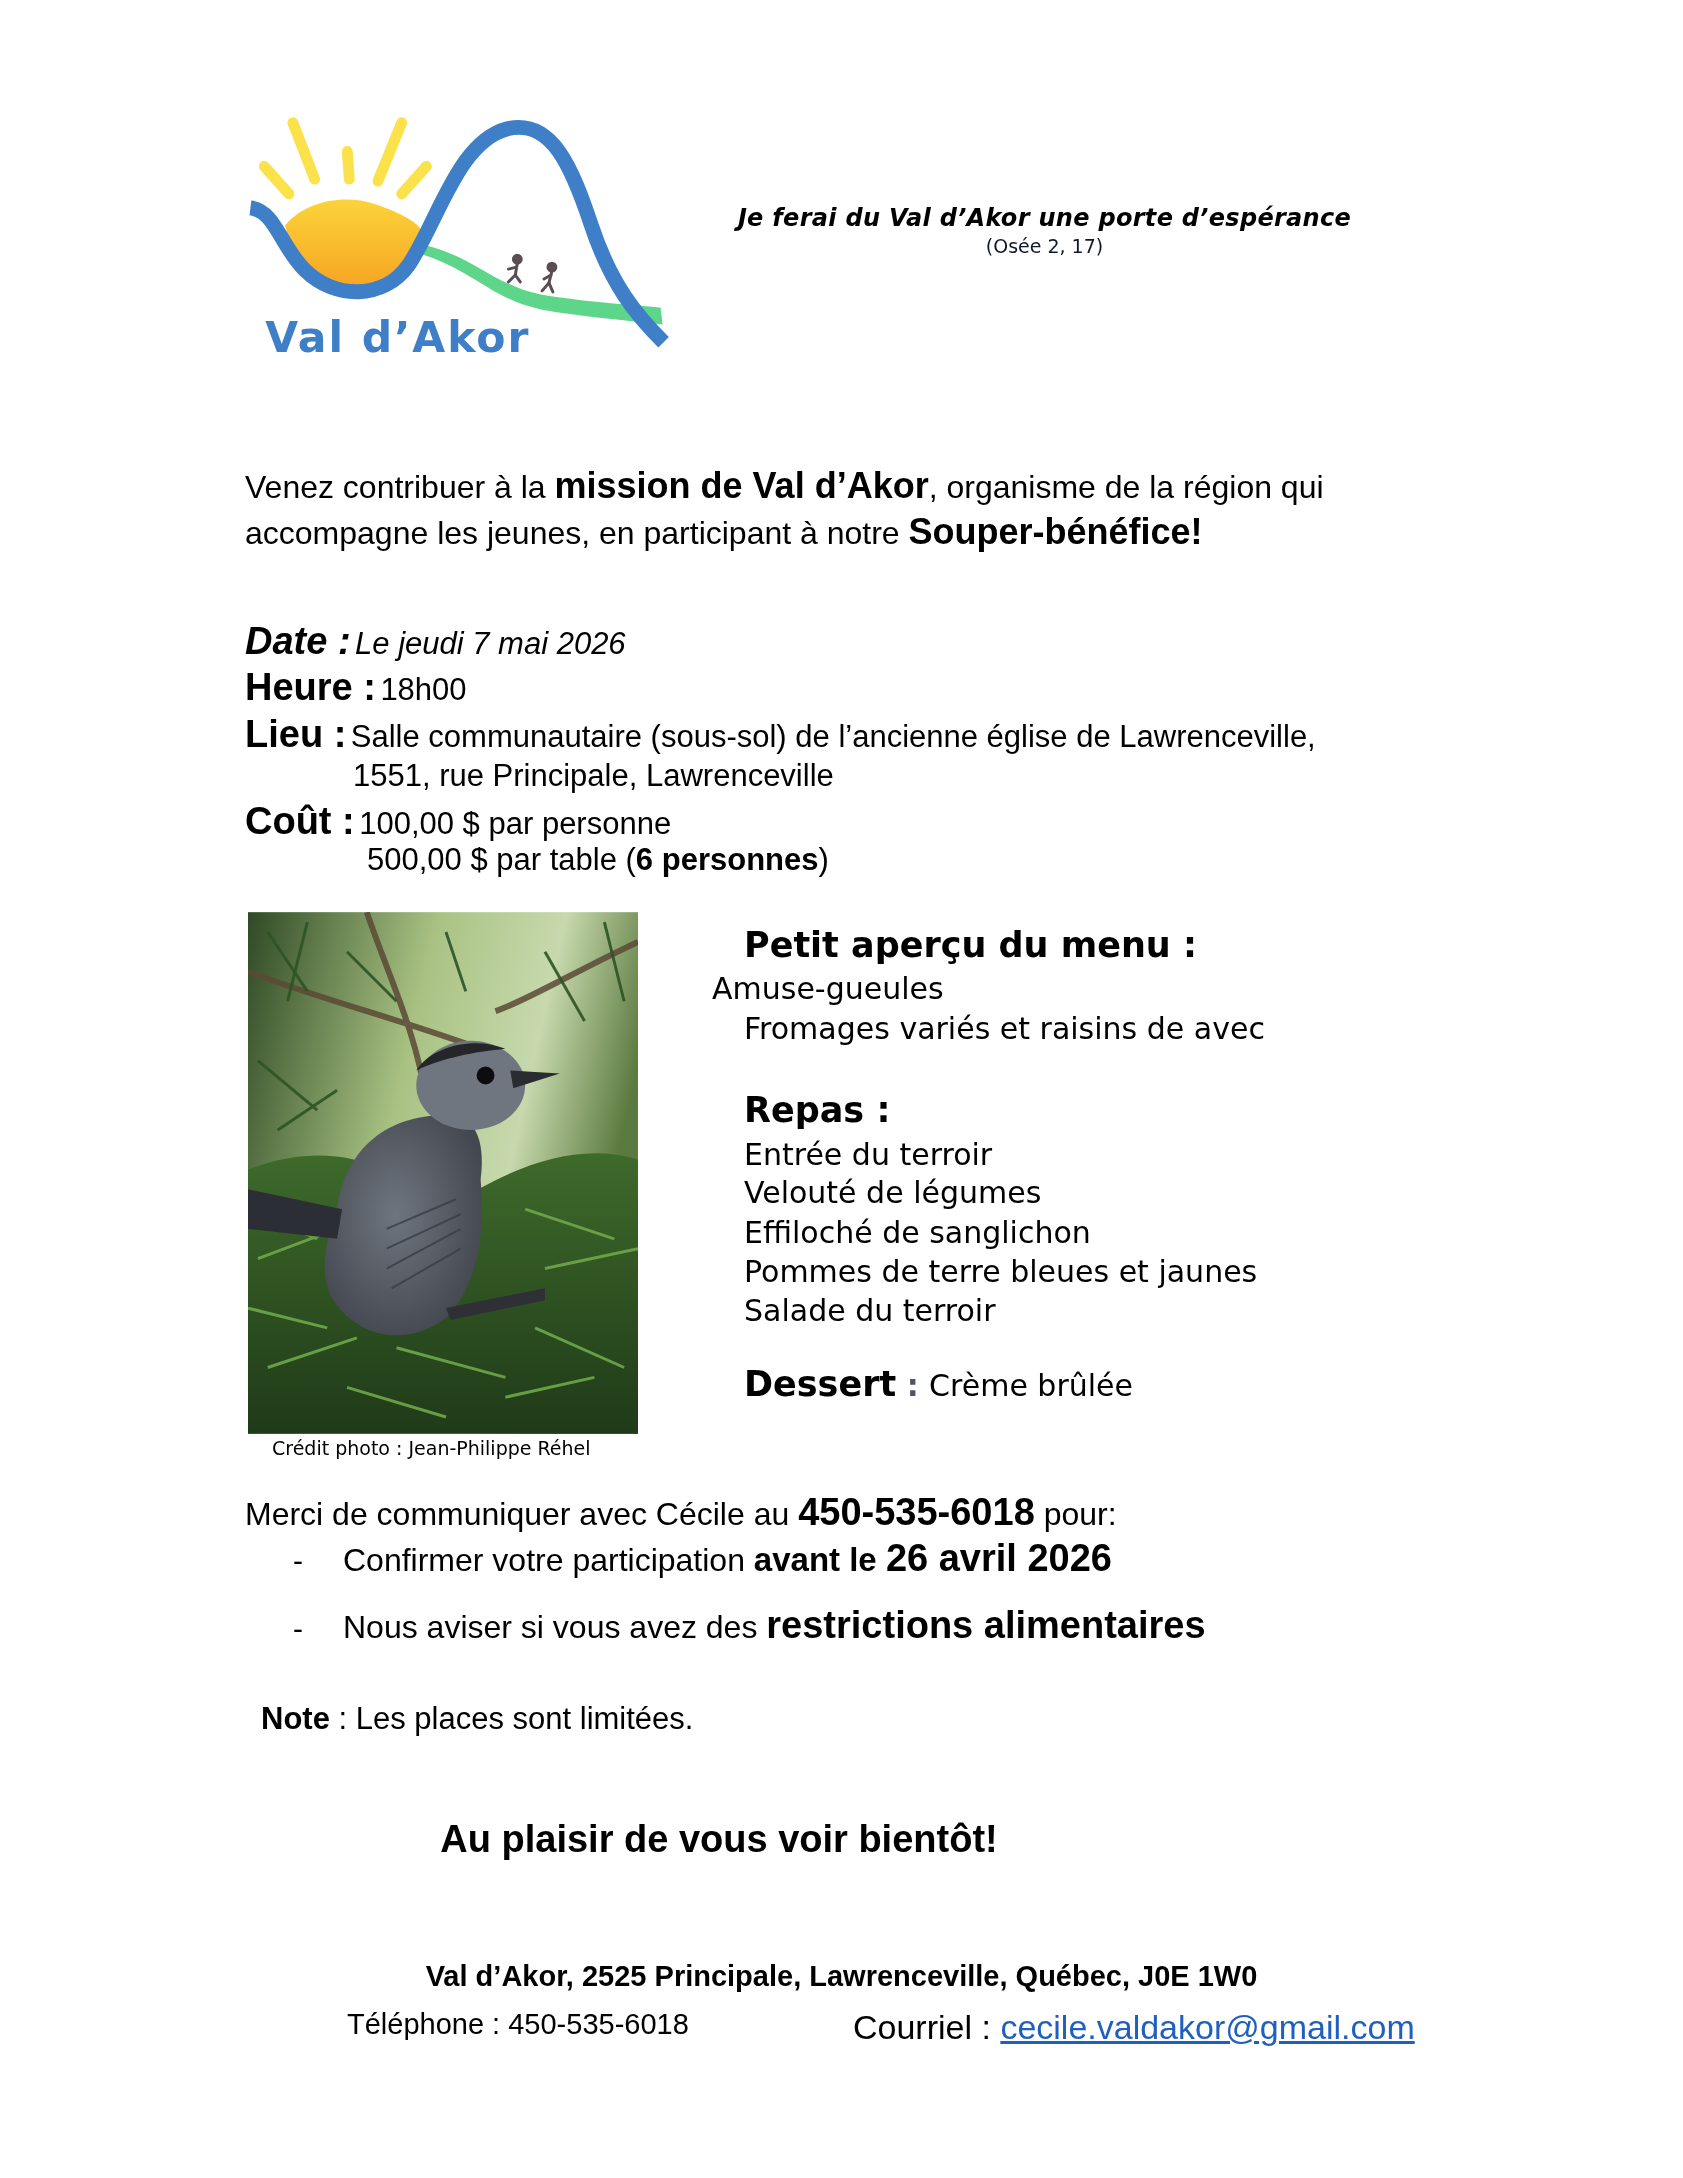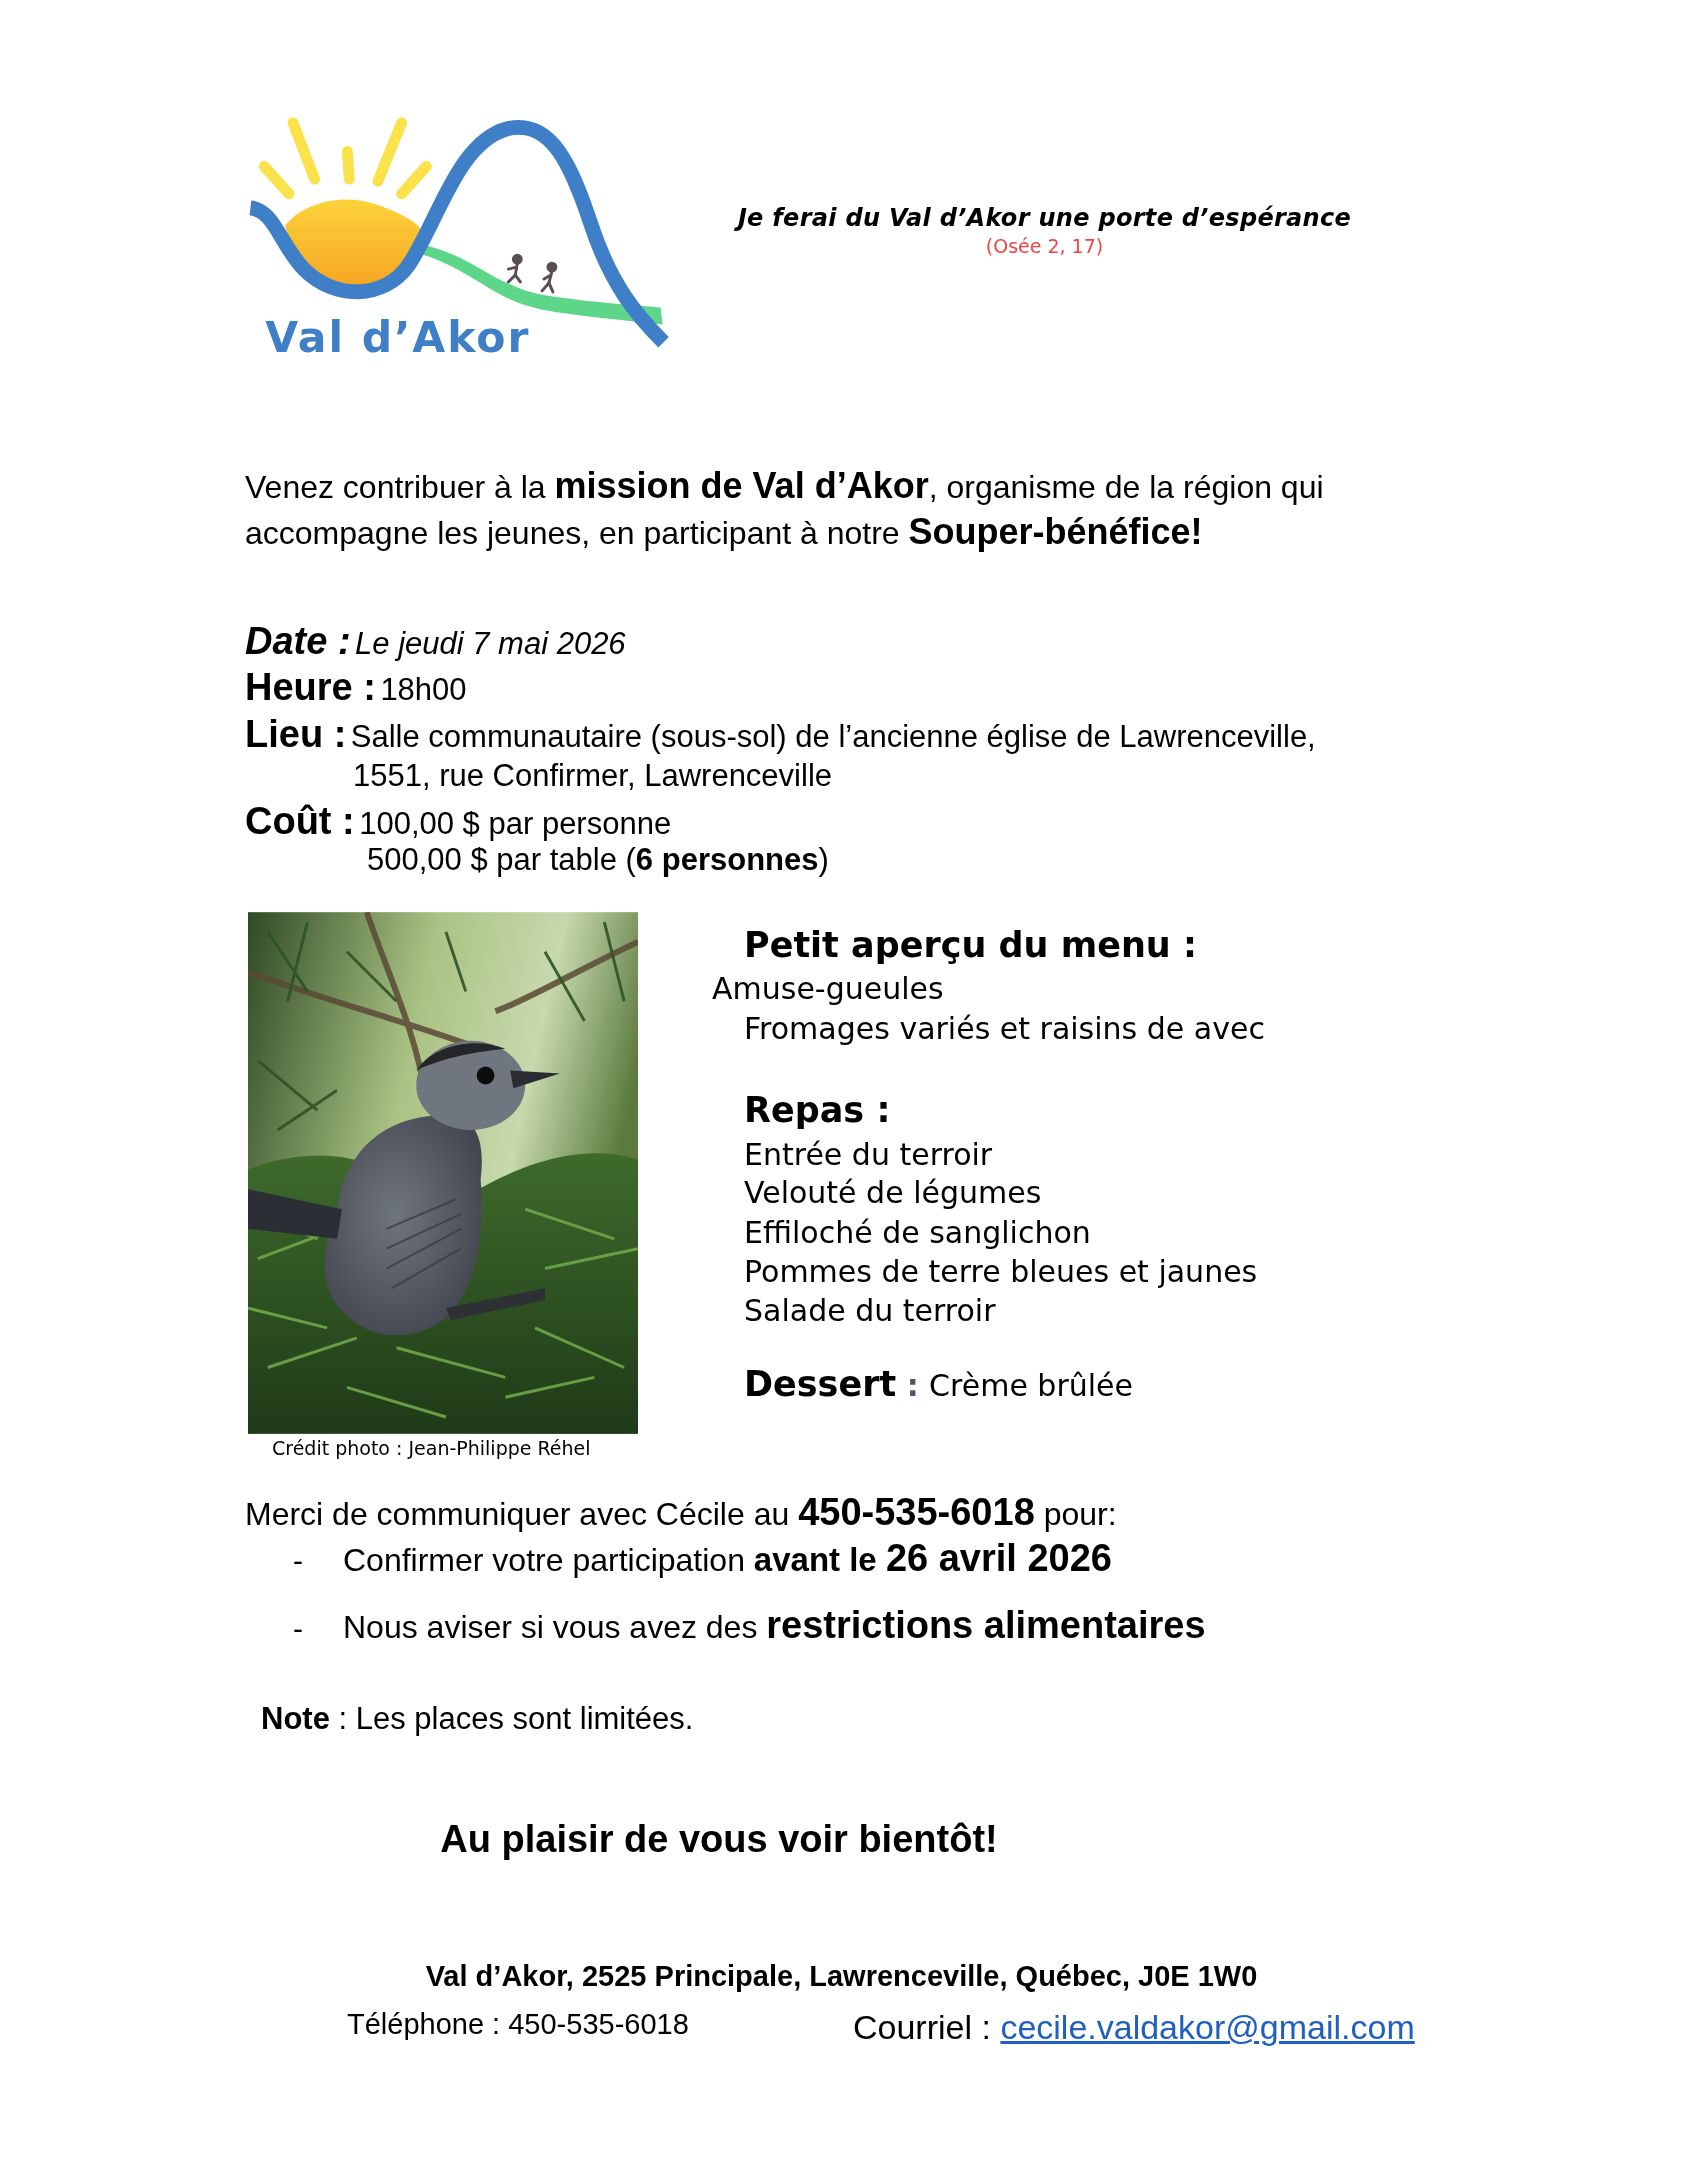--- a/index.html
+++ b/index.html
@@ -7,21 +7,21 @@
            font-family:"DejaVu Sans Condensed","DejaVu Sans","Liberation Sans",sans-serif; }
     .abs { position:absolute; }
     .tight { font-family:"Liberation Sans Narrow","Liberation Sans",sans-serif; font-stretch:condensed; }
     .b { font-weight:bold; }
 
     #logo { left:245px; top:107px; width:426px; height:257px; }
 
     #quote { left:693px; top:204px; width:703px; text-align:center;
              font-family:"DejaVu Sans","Liberation Sans",sans-serif; }
     #quote .q { font-size:24px; font-style:italic; font-weight:bold; letter-spacing:0.3px; }
-    #quote .ref { font-size:19px; margin-top:3px; color:#ef4444; }
+    #quote .ref { font-size:19px; margin-top:3px; color:#0f172a; }
 
     .txt { white-space:nowrap; line-height:1; }
 
     #intro1 { left:245px; top:468px; font-size:32px; }
     #intro2 { left:245px; top:514px; font-size:32px; }
     #intro1 .big, #intro2 .big { font-size:36px; font-weight:bold; }
 
     .lbl { font-weight:bold; font-size:38px; }
     .val { font-size:31px; }
 
@@ -107,21 +107,21 @@
 </div>
 <div class="abs txt tight" style="left:245px; top:668px;">
   <span class="lbl">Heure :</span>
   <span class="val">18h00</span>
 </div>
 <div class="abs txt tight" style="left:245px; top:715px;">
   <span class="lbl">Lieu :</span>
   <span class="val">Salle communautaire (sous-sol) de l’ancienne église de Lawrenceville,</span>
 </div>
 <div class="abs txt tight" style="left:353px; top:760px;">
-  <span class="val">1551, rue Confirmer, Lawrenceville</span>
+  <span class="val">1551, rue Principale, Lawrenceville</span>
 </div>
 <div class="abs txt tight" style="left:245px; top:802px;">
   <span class="lbl">Coût :</span>
   <span class="val">100,00 $ par personne</span>
 </div>
 <div class="abs txt tight" style="left:367px; top:844px;">
   <span class="val">500,00 $ par table (</span><span class="val b">6 personnes</span><span class="val">)</span>
 </div>
 
 <div id="photo" class="abs">

